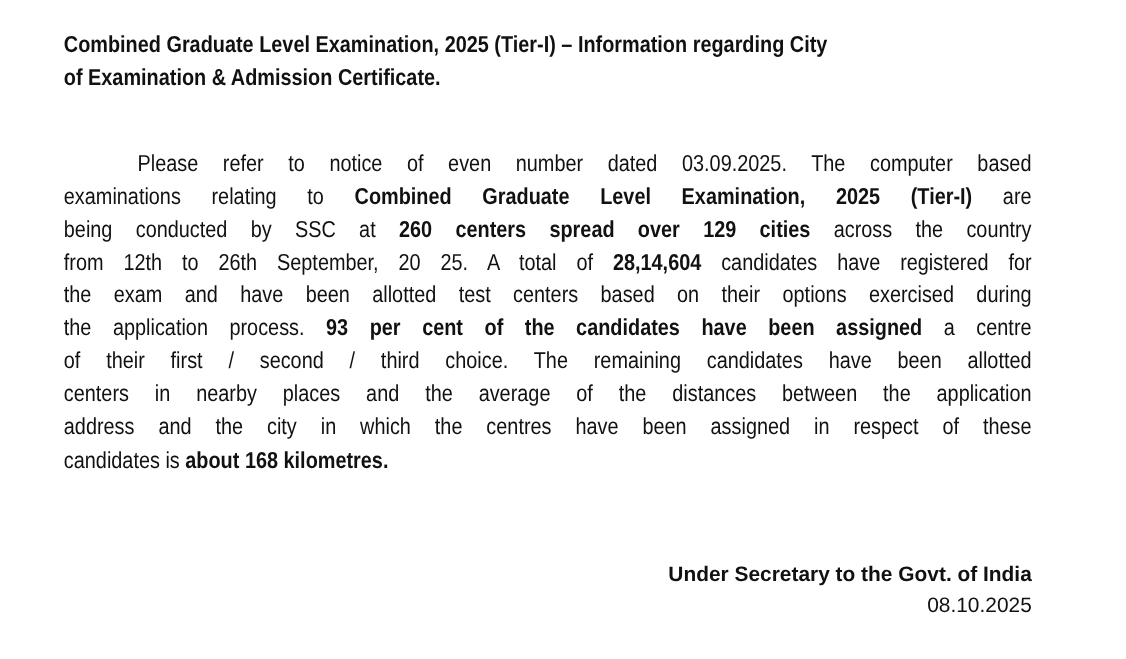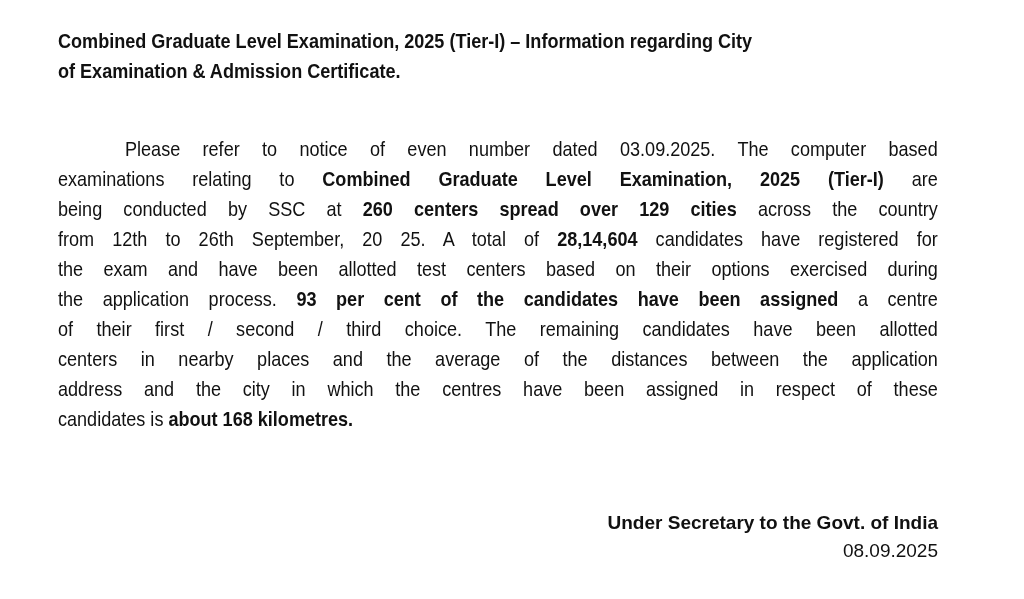--- a/index.html
+++ b/index.html
@@ -74,14 +74,14 @@
       <div class="body-line" style="top: 224px;"><span>from 12th to 26th September, 20 25. A total of </span><b>28,14,604</b><span> candidates have registered for</span></div>
       <div class="body-line" style="top: 254px;"><span>the exam and have been allotted test centers based on their options exercised during</span></div>
       <div class="body-line" style="top: 284px;"><span>the application process. </span><b>93 per cent of the candidates have been assigned</b><span> a centre</span></div>
       <div class="body-line" style="top: 314px;"><span>of their first / second / third choice.  The remaining candidates have been allotted</span></div>
       <div class="body-line" style="top: 344px;"><span>centers in nearby places and the average of the distances between the application</span></div>
       <div class="body-line" style="top: 374px;"><span>address and the city in which the centres have been assigned in respect of these</span></div>
       <div class="body-line last" style="top: 404px;"><span>candidates is </span><b>about 168 kilometres.</b></div>
     </div>
 
   <div class="sig bold" style="top:509px;">Under Secretary to the Govt. of India</div>
-  <div class="sig" style="top:537px;">08.09.2025</div>
+  <div class="sig" style="top:537px;">08.10.2025</div>
 </div>
 
 </body></html>

